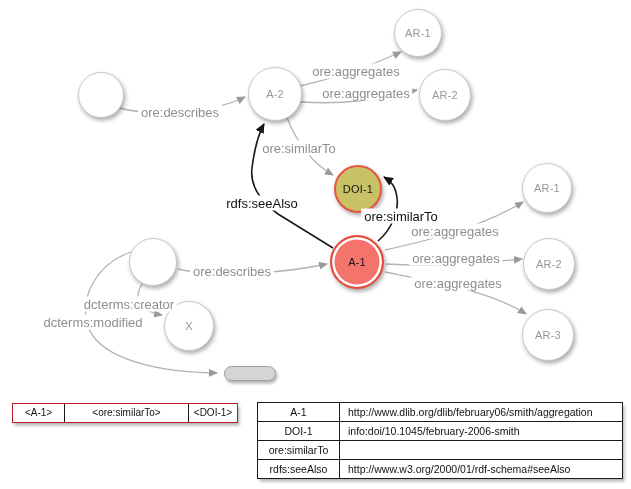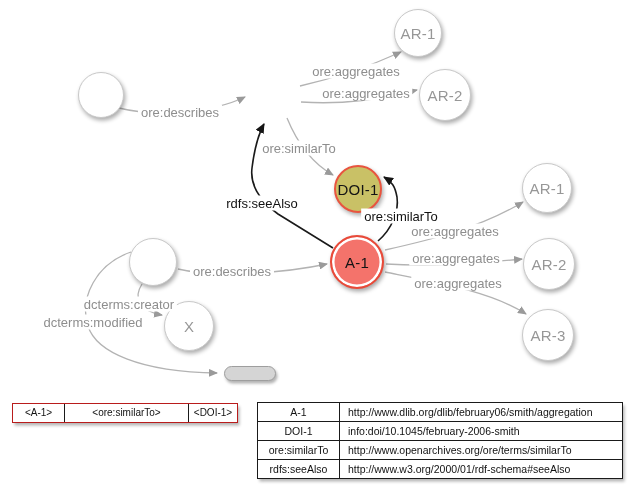--- a/index.html
+++ b/index.html
@@ -8,21 +8,21 @@
     position: relative; width: 631px; height: 489px;
     background: #ffffff; overflow: hidden;
     font-family: "Liberation Sans", sans-serif;
   }
   #edges { position: absolute; left: 0; top: 0; }
   .node {
     position: absolute; border-radius: 50%;
     background: #fff; border: 1px solid #c9c9c9;
     box-shadow: 1.5px 2.5px 4px rgba(0,0,0,0.33);
     display: flex; align-items: center; justify-content: center;
-    font-size: 15px; color: #979797; letter-spacing: 0.2px;
+    font-size: 11px; color: #979797; letter-spacing: 0.2px;
   }
   .node.doi {
     background: #c9c166; border: 2px solid #e8543f; color: #141414;
   }
   .node.a1 {
     background: #f4736b; border: 2px solid #e84a39; color: #141414;
     box-shadow: inset 0 0 0 2.5px #ffffff, 1.5px 2.5px 4px rgba(0,0,0,0.35);
   }
   .edge-label {
     position: absolute; transform: translate(-50%,-50%);
@@ -90,20 +90,23 @@
     </g>
     <g fill="none" stroke="#1a1a1a" stroke-width="1.6">
       <path d="M333,248 L278,214 C258,200 250,183 252,168 C254,152 258,135 264,124" marker-end="url(#mb)"></path>
       <path d="M378,241 C392,229 399,211 397,197 C395,186 392,182 384,177" marker-end="url(#mb)"></path>
     </g>
   </svg>
 
   <div class="node" style="left:78px; top:72px; width:46px; height:46px;">
     <span></span>
   </div>
+  <div class="node" style="left:248px; top:67px; width:54px; height:54px;">
+    <span>A-2</span>
+  </div>
   <div class="node" style="left:394px; top:9px; width:48px; height:48px;">
     <span>AR-1</span>
   </div>
   <div class="node" style="left:419px; top:69px; width:52px; height:52px;">
     <span>AR-2</span>
   </div>
   <div class="node doi" style="left:334px; top:165px; width:48px; height:48px;">
     <span>DOI-1</span>
   </div>
   <div class="node a1" style="left:330px; top:235px; width:54px; height:54px;">
@@ -150,21 +153,20 @@
     <div class="uri-row">
       <div class="uri-term">A-1</div>
       <div class="uri-value">http://www.dlib.org/dlib/february06/smith/aggregation</div>
     </div>
     <div class="uri-row">
       <div class="uri-term">DOI-1</div>
       <div class="uri-value">info:doi/10.1045/february-2006-smith</div>
     </div>
     <div class="uri-row">
       <div class="uri-term">ore:similarTo</div>
-      <div class="uri-value">http://www.openarchives.org/ore/terms/similarTo</div>
     </div>
     <div class="uri-row">
       <div class="uri-term">rdfs:seeAlso</div>
       <div class="uri-value">http://www.w3.org/2000/01/rdf-schema#seeAlso</div>
     </div>
   </div>
 
 </div>
 
 </body></html>

